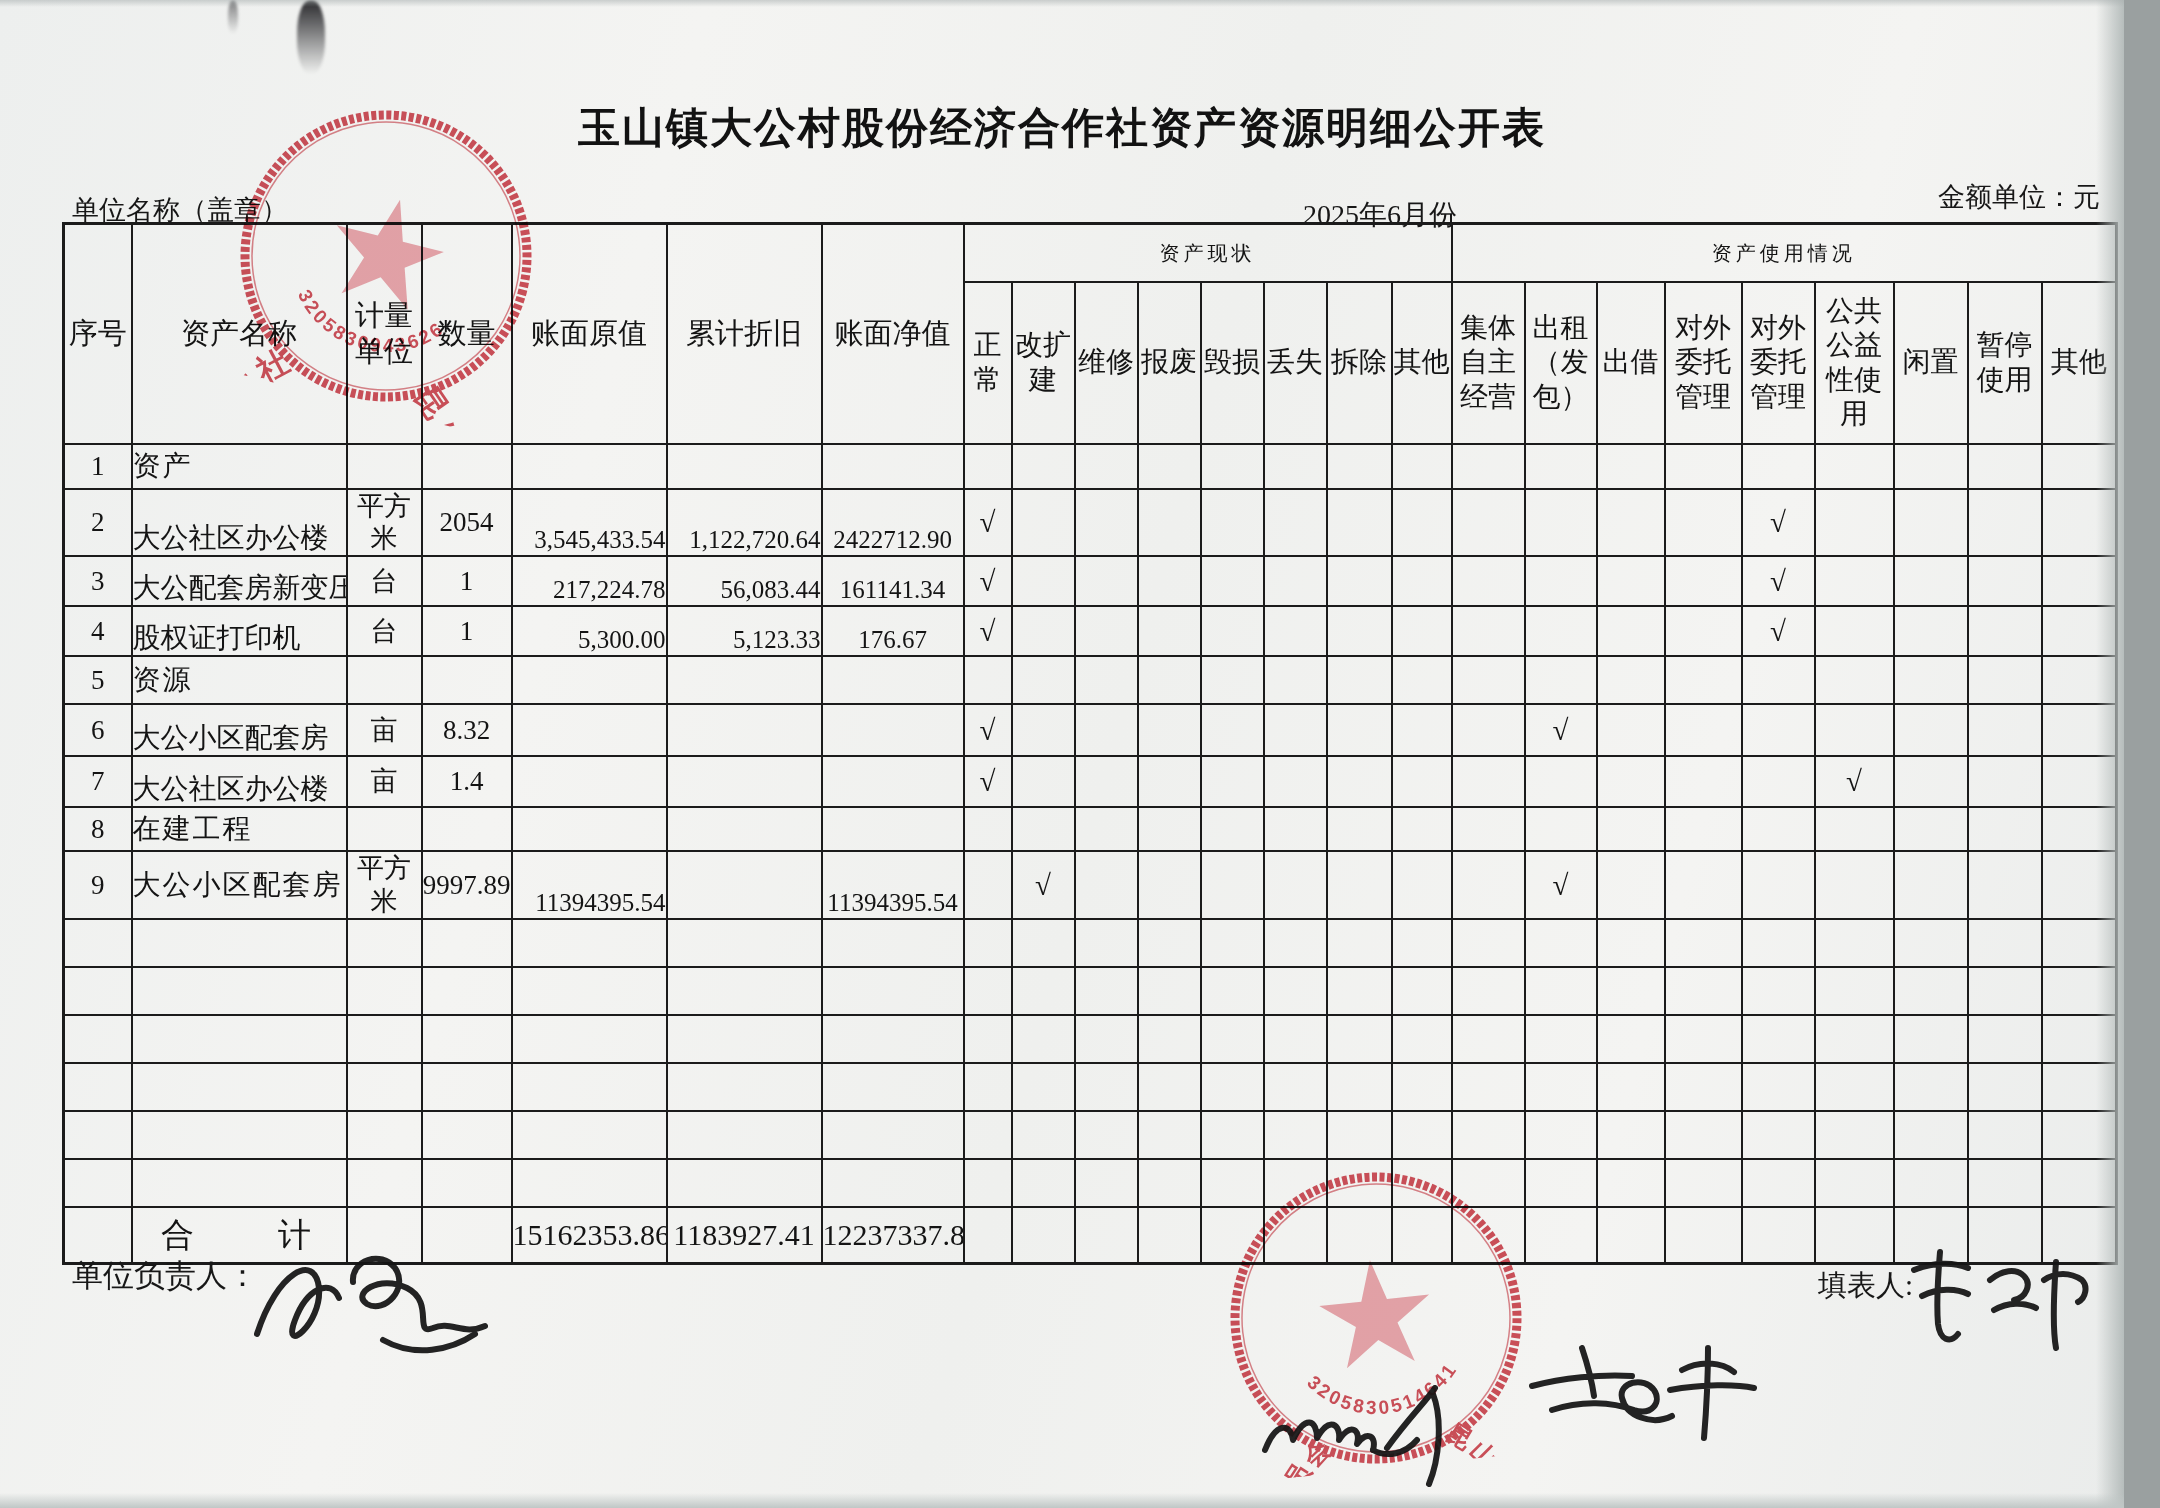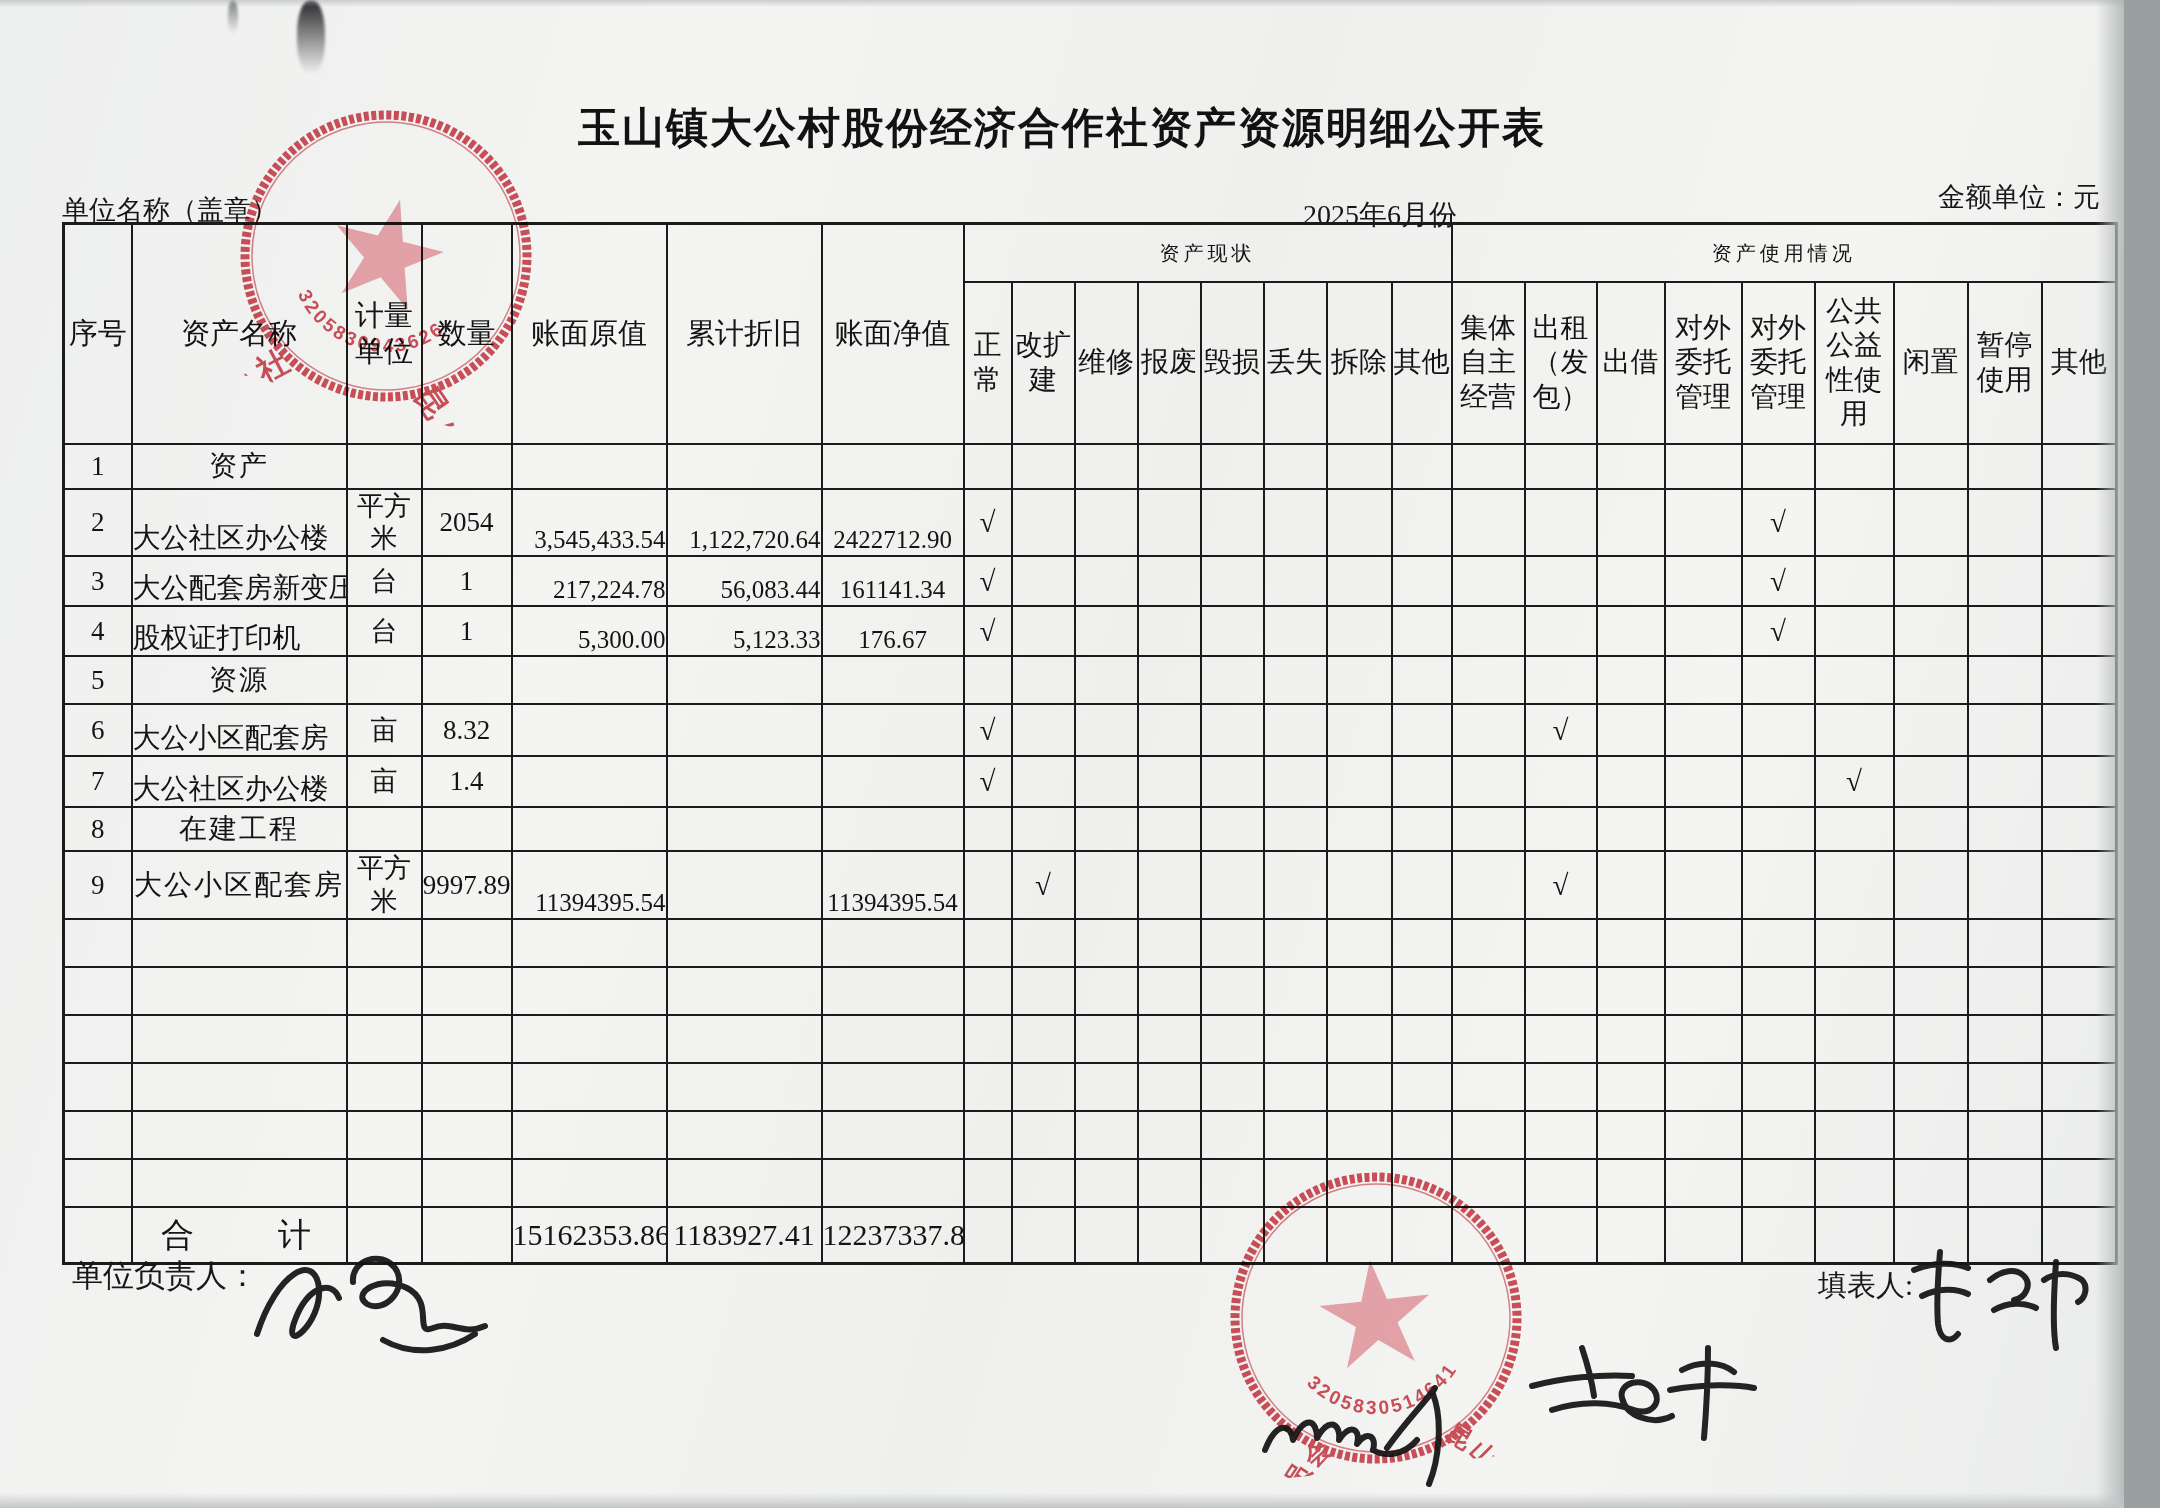--- a/index.html
+++ b/index.html
@@ -6,40 +6,40 @@
   .page{
     position:relative;width:2124px;height:1508px;overflow:hidden;
     background:linear-gradient(105deg,#edefee 0%,#f4f4f2 28%,#eff0ee 52%,#f4f4f2 76%,#eaeceb 100%);
     font-family:"Liberation Serif",serif;color:#171717;
   }
   .title{
     position:absolute;top:100px;left:0;width:100%;text-align:center;margin:0;
     font-size:42px;font-weight:bold;letter-spacing:2px;color:#121212;
   }
   .meta-label{position:absolute;font-size:27px;}
-  .meta-unit{left:62px;top:192px;}
+  .meta-unit{left:72px;top:192px;}
   .meta-period{left:1303px;top:196px;font-size:28px;}
   .meta-amount{left:1938px;top:179px;}
 
   table.sheet{
     position:absolute;left:62px;top:222px;width:2053px;
     border-collapse:collapse;table-layout:fixed;
     border:3px solid #1b1b1b;
   }
   table.sheet th,table.sheet td{
     border:2px solid #1b1b1b;padding:0;overflow:hidden;
     font-weight:normal;color:#141414;word-break:break-all;line-height:1.22;
   }
   th.gh{font-size:20px;text-align:center;vertical-align:middle;letter-spacing:4px;}
   th.hl{font-size:29px;text-align:center;vertical-align:middle;padding:0 12px;}
   th.hl0{padding:0 18px;}
   th.sh{font-size:28px;text-align:center;vertical-align:middle;padding:0 4px;line-height:1.3;}
   td.c{text-align:center;vertical-align:middle;font-size:27px;padding:0 2px;}
   td.name{text-align:left;vertical-align:bottom;font-size:28px;padding:0 2px 3px 5px;white-space:nowrap;}
-  td.cat{text-align:center;vertical-align:middle;letter-spacing:2px;white-space:normal;}
+  td.cat{vertical-align:middle;letter-spacing:2px;white-space:normal;}
   td.num{text-align:right;vertical-align:bottom;font-size:25px;padding:0 5px 6px 0;white-space:nowrap;}
   td.cnum{text-align:center;vertical-align:bottom;font-size:25px;padding:0 2px 6px 2px;white-space:nowrap;}
   td.chk{text-align:center;vertical-align:middle;font-size:29px;}
   td.tlabel{text-align:center;vertical-align:middle;font-size:33px;letter-spacing:6px;}
   td.tnum{text-align:center;vertical-align:middle;font-size:30px;white-space:nowrap;}
 
   .footer-label{position:absolute;font-size:31px;}
   .footer-left{left:72px;top:1255px;}
   .footer-right{left:1818px;top:1266px;font-size:29px;}
 

